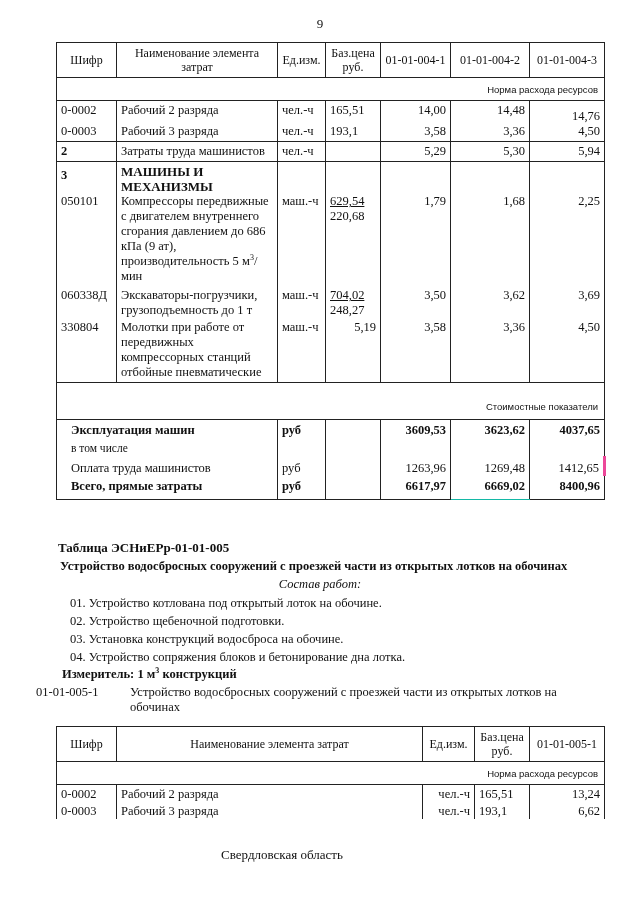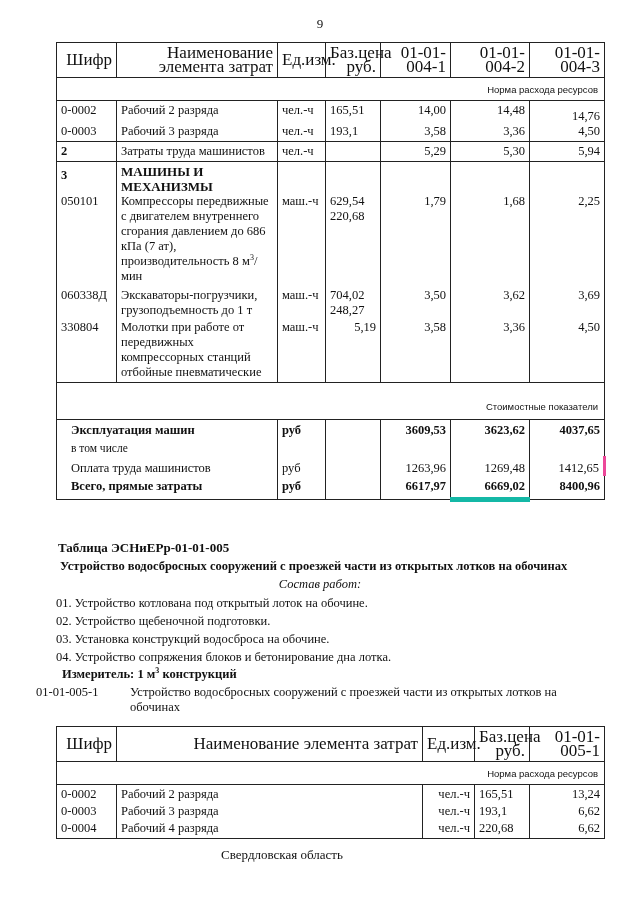--- a/index.html
+++ b/index.html
@@ -4,35 +4,35 @@
 <style>
   html, body { margin:0; padding:0; background:#fff; }
   body { width:640px; height:905px; position:relative; overflow:hidden;
          font-family:"Liberation Serif", serif; color:#111; font-size:12.5px; }
   .abs { position:absolute; }
   .page-num { left:0; width:640px; top:16px; text-align:center; font-size:13px; }
 
   table { border-collapse:collapse; position:absolute; table-layout:fixed; }
   td, th { border:1px solid #222; padding:0 4px; font-weight:normal; vertical-align:top; line-height:15px; }
   .t1 { left:56px; top:42px; width:548px; }
-  .hdr th { vertical-align:middle; text-align:right; height:34px; font-size:17px; line-height:14px; }
+  .hdr th { vertical-align:middle; text-align:center; height:34px; font-size:12px; line-height:14px; }
   .sans-note { font-family:"Liberation Sans", sans-serif; font-size:9.5px; text-align:right; padding:4px 6px 3px 0; }
   .c { text-align:left; }
   .r { text-align:right; }
   .nb td { border-top:none; border-bottom:none; }
   .bold { font-weight:bold; }
-  .u { }
+  .u { text-decoration:underline; }
 
   .cost td { border-left:none; border-right:none; border-top:none; border-bottom:none; }
   .cost td.vl { border-left:1px solid #222; }
 
   .tbl2-title { left:58px; top:540px; font-weight:bold; font-size:13px; }
   .tbl2-sub { left:60px; top:559px; width:540px; font-weight:bold; font-size:12.5px; }
   .comp-title { left:0; width:640px; top:577px; text-align:center; font-style:italic; font-size:12.5px; }
-  .work { left:56px; font-size:12.5px; }
+  .work { left:70px; font-size:12.5px; }
   .meas { left:62px; top:667px; font-weight:bold; font-size:12.5px; }
   .code-line { left:36px; top:685px; font-size:12.5px; }
   .code-desc { left:130px; top:685px; width:470px; font-size:12.5px; line-height:15px; }
 
   .t2 { left:56px; top:726px; width:548px; }
   .t2 .hdr th { height:34px; }
   .footer { left:0; width:564px; top:847px; text-align:center; font-size:13px; }
   sup { font-size:8px; line-height:0; }
 </style>
 </head>
@@ -94,21 +94,21 @@
     <td class="c bold" style="padding-top:6px">3</td>
     <td class="bold" style="padding-top:2px;font-size:13px">МАШИНЫ И МЕХАНИЗМЫ</td>
     <td></td>
         <td></td>
         <td></td>
         <td></td>
         <td></td>
   </tr>
   <tr class="nb">
     <td class="c">050101</td>
-    <td><span>Компрессоры передвижные с двигателем внутреннего сгорания давлением до 686 кПа (7 ат), производительность 8 м</span><sup>3</sup><span>/мин</span></td>
+    <td><span>Компрессоры передвижные с двигателем внутреннего сгорания давлением до 686 кПа (9 ат), производительность 5 м</span><sup>3</sup><span>/мин</span></td>
     <td class="c">маш.-ч</td>
     <td class="c">
           <div class="u">629,54</div>
           <div>220,68</div>
         </td>
     <td class="r">1,79</td>
     <td class="r">1,68</td>
     <td class="r">2,25</td>
   </tr>
   <tr class="nb">
@@ -157,21 +157,21 @@
     <td class="vl"></td>
     <td class="vl r" style="padding-top:5px">1263,96</td>
     <td class="vl r" style="padding-top:5px">1269,48</td>
     <td class="vl r" style="padding-top:5px;border-right:3px solid #ec4899">1412,65</td>
   </tr>
   <tr class="cost">
     <td colspan="2" class="vl bold" style="padding:3px 4px 5px 14px;border-bottom:1px solid #222">Всего, прямые затраты</td>
     <td class="vl bold" style="padding-top:3px;border-bottom:1px solid #222">руб</td>
     <td class="vl" style="border-bottom:1px solid #222"></td>
     <td class="vl r bold" style="padding-top:3px;border-bottom:1px solid #222">6617,97</td>
-    <td class="vl r bold" style="padding-top:3px;border-bottom:5px solid #14b8a6">6669,02</td>
+    <td class="vl r bold" style="padding-top:3px;border-bottom:1px solid #14b8a6">6669,02</td>
     <td class="vl r bold" style="padding-top:3px;border-bottom:1px solid #222;border-right:1px solid #222">8400,96</td>
   </tr>
 </tbody>
   </table>
 
 <div class="abs tbl2-title">Таблица  ЭСНиЕРр-01-01-005</div>
 <div class="abs tbl2-sub">Устройство водосбросных сооружений с проезжей части из открытых лотков на обочинах</div>
 <div class="abs comp-title">Состав работ:</div>
 <div class="abs work" style="top:596px">01. Устройство котлована под  открытый лоток на обочине.</div>
 <div class="abs work" style="top:614px">02. Устройство щебеночной подготовки.</div>
@@ -207,23 +207,16 @@
     <td class="c" style="padding-top:2px">165,51</td>
     <td class="r" style="padding-top:2px">13,24</td>
   </tr>
   <tr class="nb">
     <td class="c" style="padding-top:2px">0-0003</td>
     <td style="padding-top:2px">Рабочий 3 разряда</td>
     <td class="r" style="padding-top:2px">чел.-ч</td>
     <td class="c" style="padding-top:2px">193,1</td>
     <td class="r" style="padding-top:2px">6,62</td>
   </tr>
-  <tr class="nb" style="border-bottom:1px solid #222">
-    <td class="c" style="padding:2px 4px 2px">0-0004</td>
-    <td style="padding-top:2px">Рабочий 4 разряда</td>
-    <td class="r" style="padding-top:2px">чел.-ч</td>
-    <td class="c" style="padding-top:2px">220,68</td>
-    <td class="r" style="padding-top:2px">6,62</td>
-  </tr>
 </tbody>
   </table>
 
 <div class="abs footer">Свердловская область</div>
 
 </body></html>

